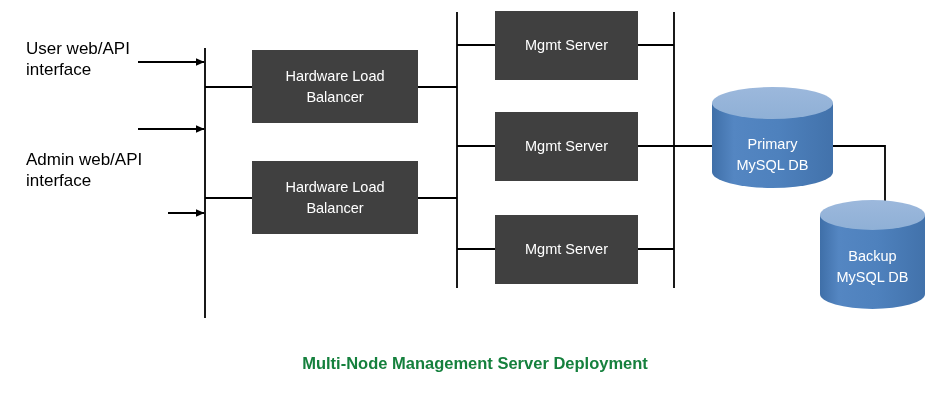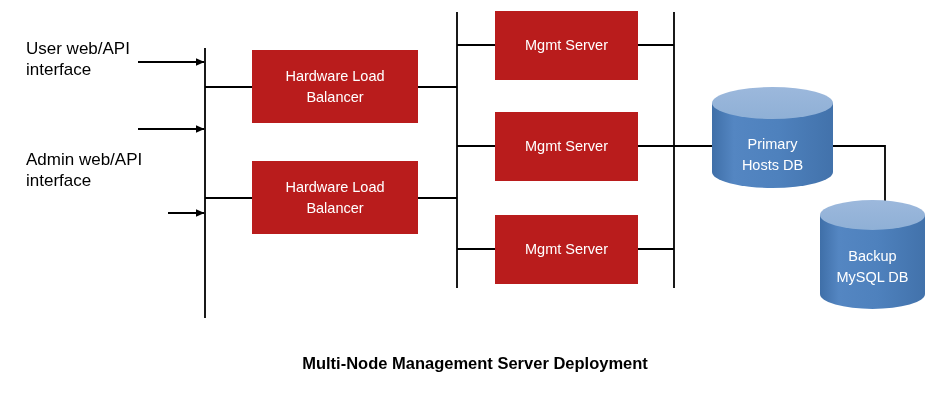--- a/index.html
+++ b/index.html
@@ -31,21 +31,21 @@
   .edge-label {
     position: absolute;
     color: #000000;
     font-size: 17px;
     line-height: 21px;
     font-family: "Liberation Sans", sans-serif;
     white-space: pre-line;
   }
   .node-box {
     position: absolute;
-    background: #b91c1c;
+    background: #404040;
     color: #ffffff;
     font-size: 14.5px;
     line-height: 21px;
     display: flex;
     align-items: center;
     justify-content: center;
     text-align: center;
     white-space: pre-line;
     font-family: "Liberation Sans", sans-serif;
   }
@@ -57,21 +57,21 @@
     text-align: center;
     white-space: pre-line;
     font-family: "Liberation Sans", sans-serif;
   }
   #diagram-title {
     position: absolute;
     left: 0;
     top: 354px;
     width: 950px;
     text-align: center;
-    color: #000000;
+    color: #15803d;
     font-weight: bold;
     font-size: 16.5px;
     font-family: "Liberation Sans", sans-serif;
   }
 </style>
 </head>
 <body>
 
 <div id="diagram-canvas">
 
@@ -139,19 +139,19 @@
   <div class="node-box" style="left:252px; top:50px; width:166px; height:73px;">Hardware Load
 Balancer</div>
   <div class="node-box" style="left:252px; top:161px; width:166px; height:73px;">Hardware Load
 Balancer</div>
 
   <div class="node-box" style="left:495px; top:11px; width:143px; height:69px;">Mgmt Server</div>
   <div class="node-box" style="left:495px; top:112px; width:143px; height:69px;">Mgmt Server</div>
   <div class="node-box" style="left:495px; top:215px; width:143px; height:69px;">Mgmt Server</div>
 
   <div class="cyl-label" style="left:712px; top:134px; width:121px;">Primary
-Hosts DB</div>
+MySQL DB</div>
   <div class="cyl-label" style="left:820px; top:246px; width:105px;">Backup
 MySQL DB</div>
 
   <div id="diagram-title">Multi-Node Management Server Deployment</div>
 
 </div>
 
 </body></html>

